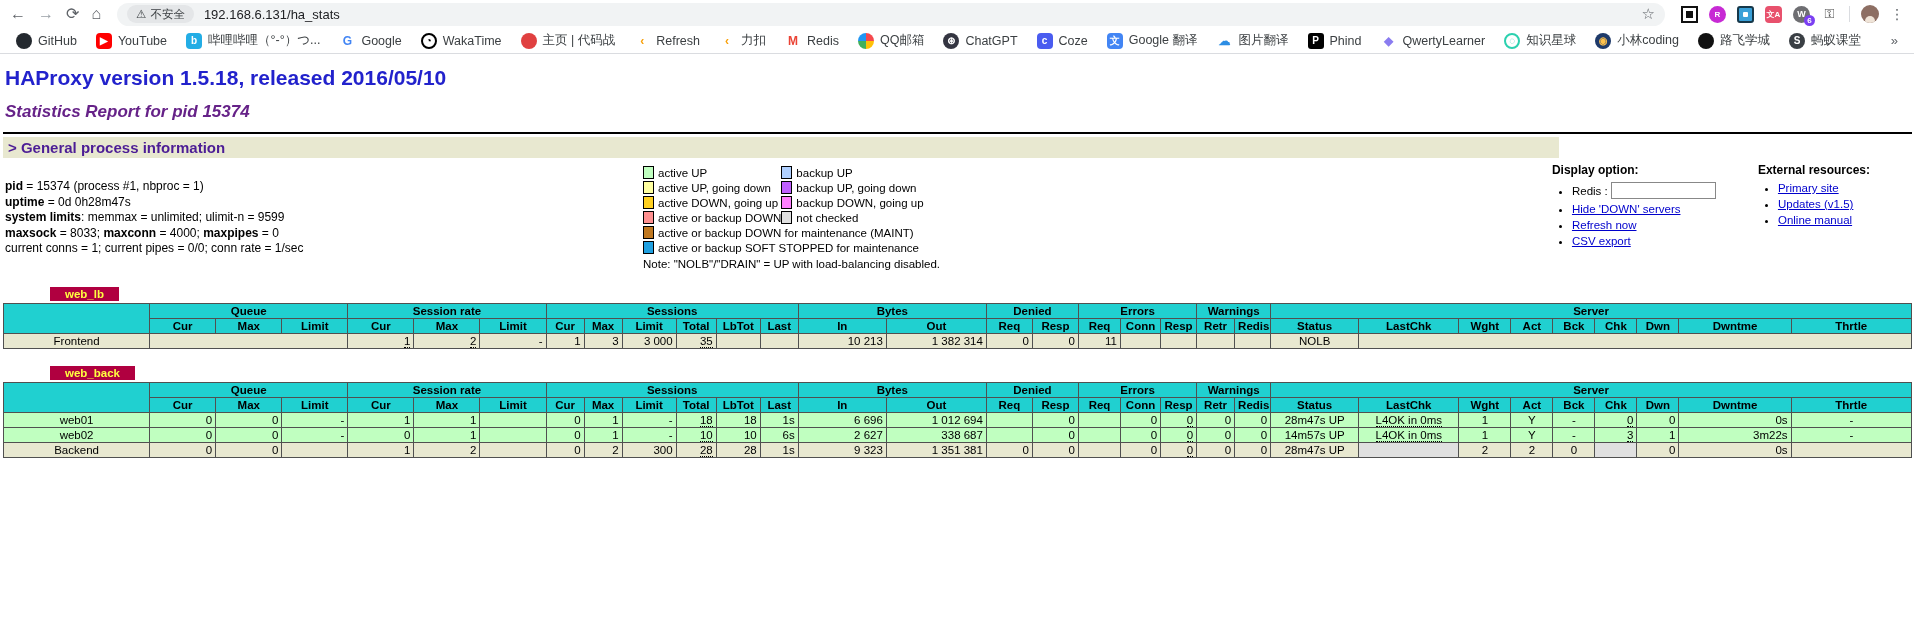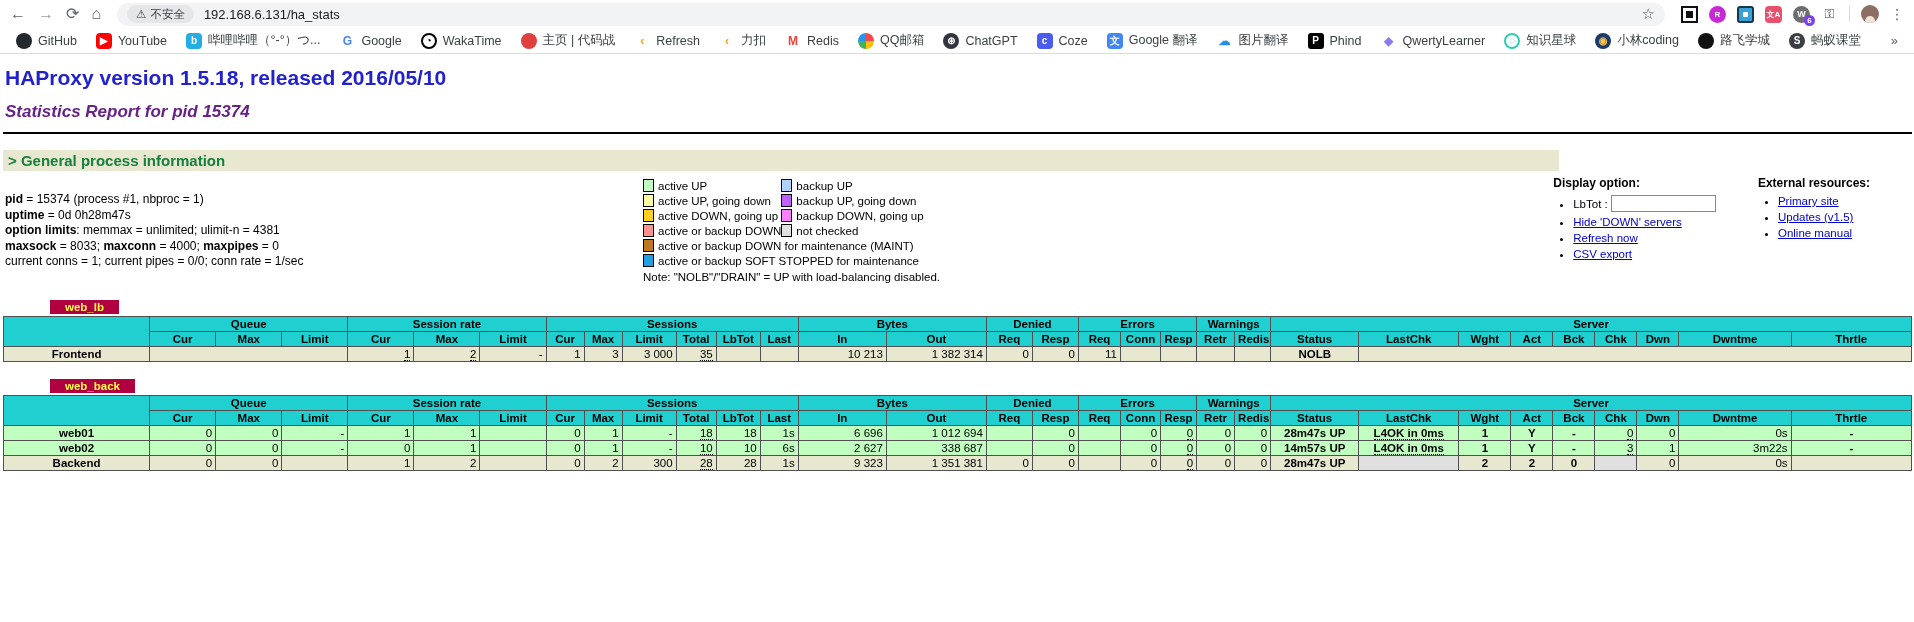--- a/index.html
+++ b/index.html
@@ -29,21 +29,21 @@
   .fav { width:16px; height:16px; display:flex; align-items:center; justify-content:center;
          font-size:10px; font-weight:bold; border-radius:3px; flex:0 0 auto; }
   .bm-overflow { margin-left:auto; color:#5f6368; font-size:13px; }
   .chrome-divider { height:1px; background:#dadce0; }
 
   
   .page { padding:4px 2px 0 3px; }
   .h1 { font-size:21px; font-weight:bold; color:#2222cc; margin:8px 0 0 2px; }
   .h2 { font-size:17px; font-weight:bold; font-style:italic; color:#662288; margin:12px 0 0 2px; }
   .black-rule { height:2px; background:#000; margin-top:10px; }
-  .h3 { width:81.5%; background:#e8e8d0; color:#15803d; font-size:15px; font-weight:bold; padding:2px 5px; margin-top:16px; }
+  .h3 { width:81.5%; background:#e8e8d0; color:#4c1d95; font-size:15px; font-weight:bold; padding:2px 5px; margin-top:3px; }
 
   .info-row { display:flex; align-items:flex-start; margin-top:5px; }
   .proc-info { width:640px; margin-top:16px; font-size:12px; line-height:1.3; color:#000; padding-left:2px; }
   .legend { font-size:11.5px; margin-top:2px; }
   .legend table { border-collapse:collapse; }
   .legend td { padding:0 0 0 4px; white-space:nowrap; height:15px; }
   .legend .sw { width:11px; padding:0; }
   .legend .sw div { width:11px; height:13px; border:1px solid #000; }
   .legend .lab1 { min-width:122px; }
   .legend-note { margin-top:3px; font-size:11.5px; }
@@ -58,21 +58,21 @@
 
   .px-section { margin-top:14px; }
   .pxname { display:inline-block; margin-left:47px; background:#b00040; color:#ffff40; font-weight:bold;
             font-size:11.5px; padding:1px 15px; text-decoration:none; }
   .tbl { border-collapse:collapse; width:100%; table-layout:fixed; font-size:11.5px; margin-top:1px; }
   .tbl th, .tbl td { border:1px solid #505050; padding:0 3px; height:15px; overflow:hidden; white-space:nowrap; }
   .tbl th { background:#20d0d0; font-weight:bold; text-align:center; font-size:11.5px; }
   .row-frontend td, .row-backend td { background:#e8e8d0; }
   .row-up td { background:#c0ffc0; }
   .tbl td { text-align:right; }
-  .tbl td.al-c { text-align:center;font-weight:bold; }
+  .tbl td.al-c { text-align:center; }
   .tbl td.bg-g { background:#e0e0e0; }
   .u-dot { border-bottom:1px dotted #000; }
 </style>
 </head>
 <body>
 
 <div class="screen">
 
   <div class="toolbar">
     <span class="nav-ic">←</span>
@@ -194,21 +194,21 @@
   <div class="page">
     <div class="h1">HAProxy version 1.5.18, released 2016/05/10</div>
     <div class="h2">Statistics Report for pid 15374</div>
     <div class="black-rule"></div>
     <div class="h3">&gt; General process information</div>
 
     <div class="info-row">
       <div class="proc-info" id="proc-info">
           <div><b>pid</b><span> = 15374 (process #1, nbproc = 1)</span></div>
           <div><b>uptime</b><span> = 0d 0h28m47s</span></div>
-          <div><b>option limits</b><span>: memmax = unlimited; ulimit-n = 4381</span></div>
+          <div><b>system limits</b><span>: memmax = unlimited; ulimit-n = 9599</span></div>
           <div><b>maxsock</b><span> = 8033; </span><b>maxconn</b><span> = 4000; </span><b>maxpipes</b><span> = 0</span></div>
           <div><span>current conns = 1; current pipes = 0/0; conn rate = 1/sec</span></div>
         </div>
 
       <div class="legend">
         <table>
             <tbody id="legend-body">
               <tr>
                 <td class="sw">
                   <div style="background: rgb(192, 255, 192);"></div>
@@ -265,21 +265,21 @@
           </table>
         <div class="legend-note">Note: "NOLB"/"DRAIN" = UP with load-balancing disabled.</div>
       </div>
 
       <div class="flex-spacer"></div>
 
       <div class="opt-block">
         <div class="opt-head">Display option:</div>
         <ul>
           <li>
-            <span>LbTot : </span><input class="scope-input" value="" style="">
+            <span>Redis : </span><input class="scope-input" value="" style="">
           </li>
         </ul>
         <ul id="display-links" style="margin-top:4px;">
             <li><a href="#">Hide 'DOWN' servers</a></li>
             <li><a href="#">Refresh now</a></li>
             <li><a href="#">CSV export</a></li>
           </ul>
       </div>
 
       <div class="opt-block last">

